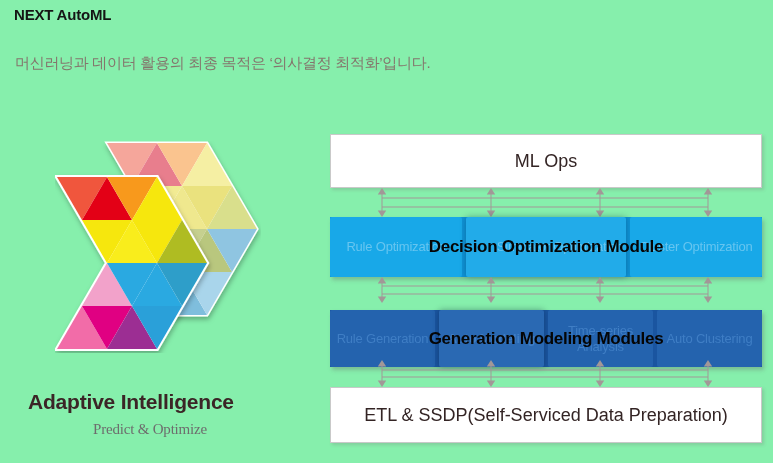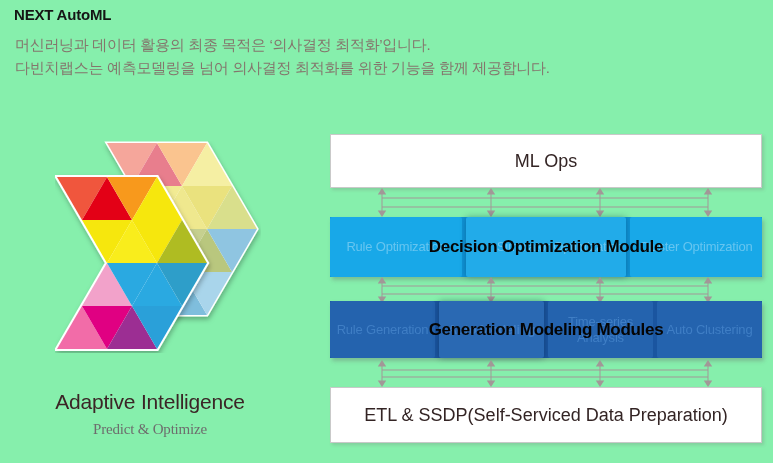--- a/index.html
+++ b/index.html
@@ -2,43 +2,43 @@
 <html><head>
 <meta charset="utf-8">
 <style>
   * { margin:0; padding:0; box-sizing:border-box; }
   html,body { background:#ffffff; }
   body { font-family:"Liberation Sans","DejaVu Sans",sans-serif; }
   .stage { position:relative; width:773px; height:463px; background:#86efac; overflow:hidden; }
 
   
   .page-title { position:absolute; left:14px; top:6px; font-size:15px; font-weight:bold; color:#151515; letter-spacing:-0.2px; }
-  .page-desc { position:absolute; left:15px; top:33px; font-size:15px; line-height:23px; color:#84756c; letter-spacing:-0.3px; }
+  .page-desc { position:absolute; left:15px; top:51px; font-size:15px; line-height:23px; color:#84756c; letter-spacing:-0.3px;text-align:right; }
 
   
   .logo-svg { position:absolute; left:55px; top:141px; }
-  .brand-name { position:absolute; left:28px; top:390px; width:244px; text-align:center;
-                font-size:21px; font-weight:normal; color:#3b2526; letter-spacing:-0.2px; }
+  .brand-name { position:absolute; left:28px; top:390px; width:244px; text-align:left;
+                font-size:21px; font-weight:bold; color:#3b2526; letter-spacing:-0.2px; }
   .brand-tagline { position:absolute; left:28px; top:421px; width:244px; text-align:center;
                    font-size:15px; color:#6d6d6d; letter-spacing:-0.2px;font-family:Liberation Serif, serif; }
 
   
   .diagram { position:absolute; left:330px; top:134px; width:432px; height:309px; }
 
   .layer-white { position:absolute; left:0; width:432px; background:#ffffff; border:1px solid #c9c9c9;
                  box-shadow:2px 2px 3px rgba(120,110,110,0.25);
                  display:flex; align-items:center; justify-content:center;
                  font-size:18px; color:#332424; }
   .layer-mlops { top:0; height:54px; }
   .layer-etl   { top:253px; height:56px; }
 
   .layer-strip { position:absolute; left:0; width:432px; display:flex; gap:4px;
                  box-shadow:2px 3px 4px rgba(100,100,100,0.35); }
   .layer-decision   { top:83px;  height:60px; background:#0f93d6; }
-  .layer-predictive { top:167px; height:57px; background:#1a55a0; }
+  .layer-predictive { top:176px; height:57px; background:#1a55a0; }
 
   .module { flex:1 1 0; display:flex; flex-direction:column; align-items:center; justify-content:center;
             text-align:center; font-size:13px; line-height:16px; letter-spacing:-0.2px; border-radius:2px; }
   .layer-decision .module { background:#18a8e8; color:#66c5f0; }
   .layer-predictive .module { background:#2463ae; color:#3f7ec5; }
   .layer-decision .module.raised { background:#22abe9; box-shadow:0 0 6px rgba(0,40,70,0.35);padding-left:28px; }
   .layer-predictive .module.raised { background:#2a69b3; box-shadow:0 0 6px rgba(0,20,50,0.35);font-weight:bold; }
 
   .layer-title { position:absolute; left:0; top:50%; transform:translateY(-50%); width:100%;
                  text-align:center; font-size:17px; font-weight:700; color:#050505; letter-spacing:-0.3px; }
@@ -48,21 +48,20 @@
   .connector path { fill:#a29797; }
 </style>
 </head>
 <body>
 
 <div class="stage">
 
   <div class="page-title">NEXT AutoML</div>
   <div class="page-desc">
     <div>머신러닝과 데이터 활용의 최종 목적은 ‘의사결정 최적화’입니다.</div>
-    <div>다빈치랩스는 예측모델링을 넘어 의사결정 최적화를 위한  기능을 함께 제공합니다.</div>
   </div>
 
   <svg class="logo-svg" width="206" height="212" viewBox="-2 -36 206 212">
     <defs>
       <filter id="lshadow" x="-20%" y="-20%" width="140%" height="140%">
         <feDropShadow dx="1" dy="3" stdDeviation="2.5" flood-color="#000000" flood-opacity="0.28"></feDropShadow>
       </filter>
     </defs>
 
     <g filter="url(#lshadow)" transform="translate(50,-34)">

